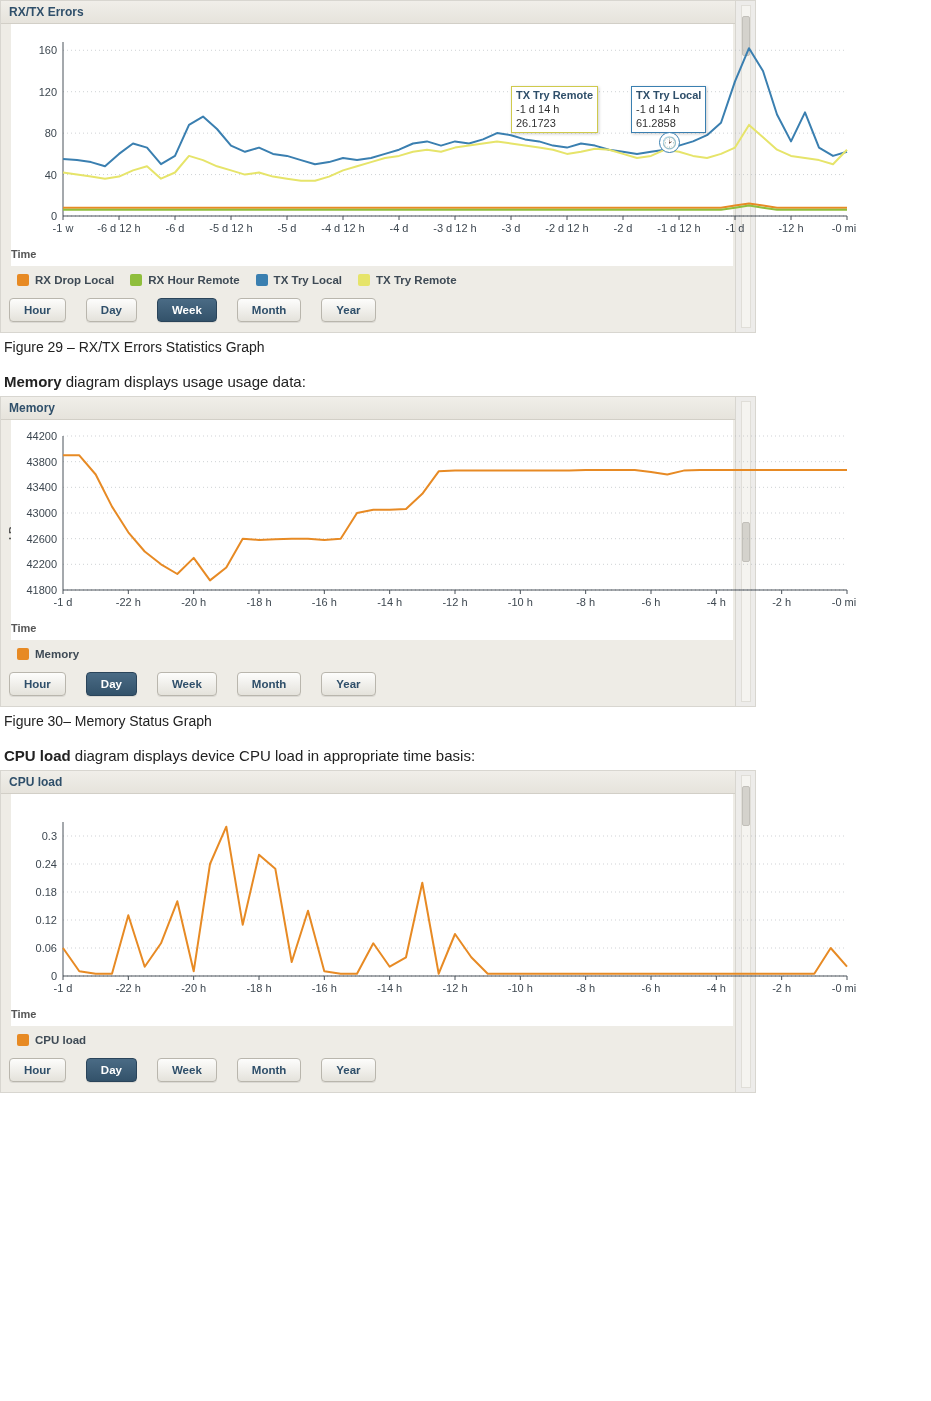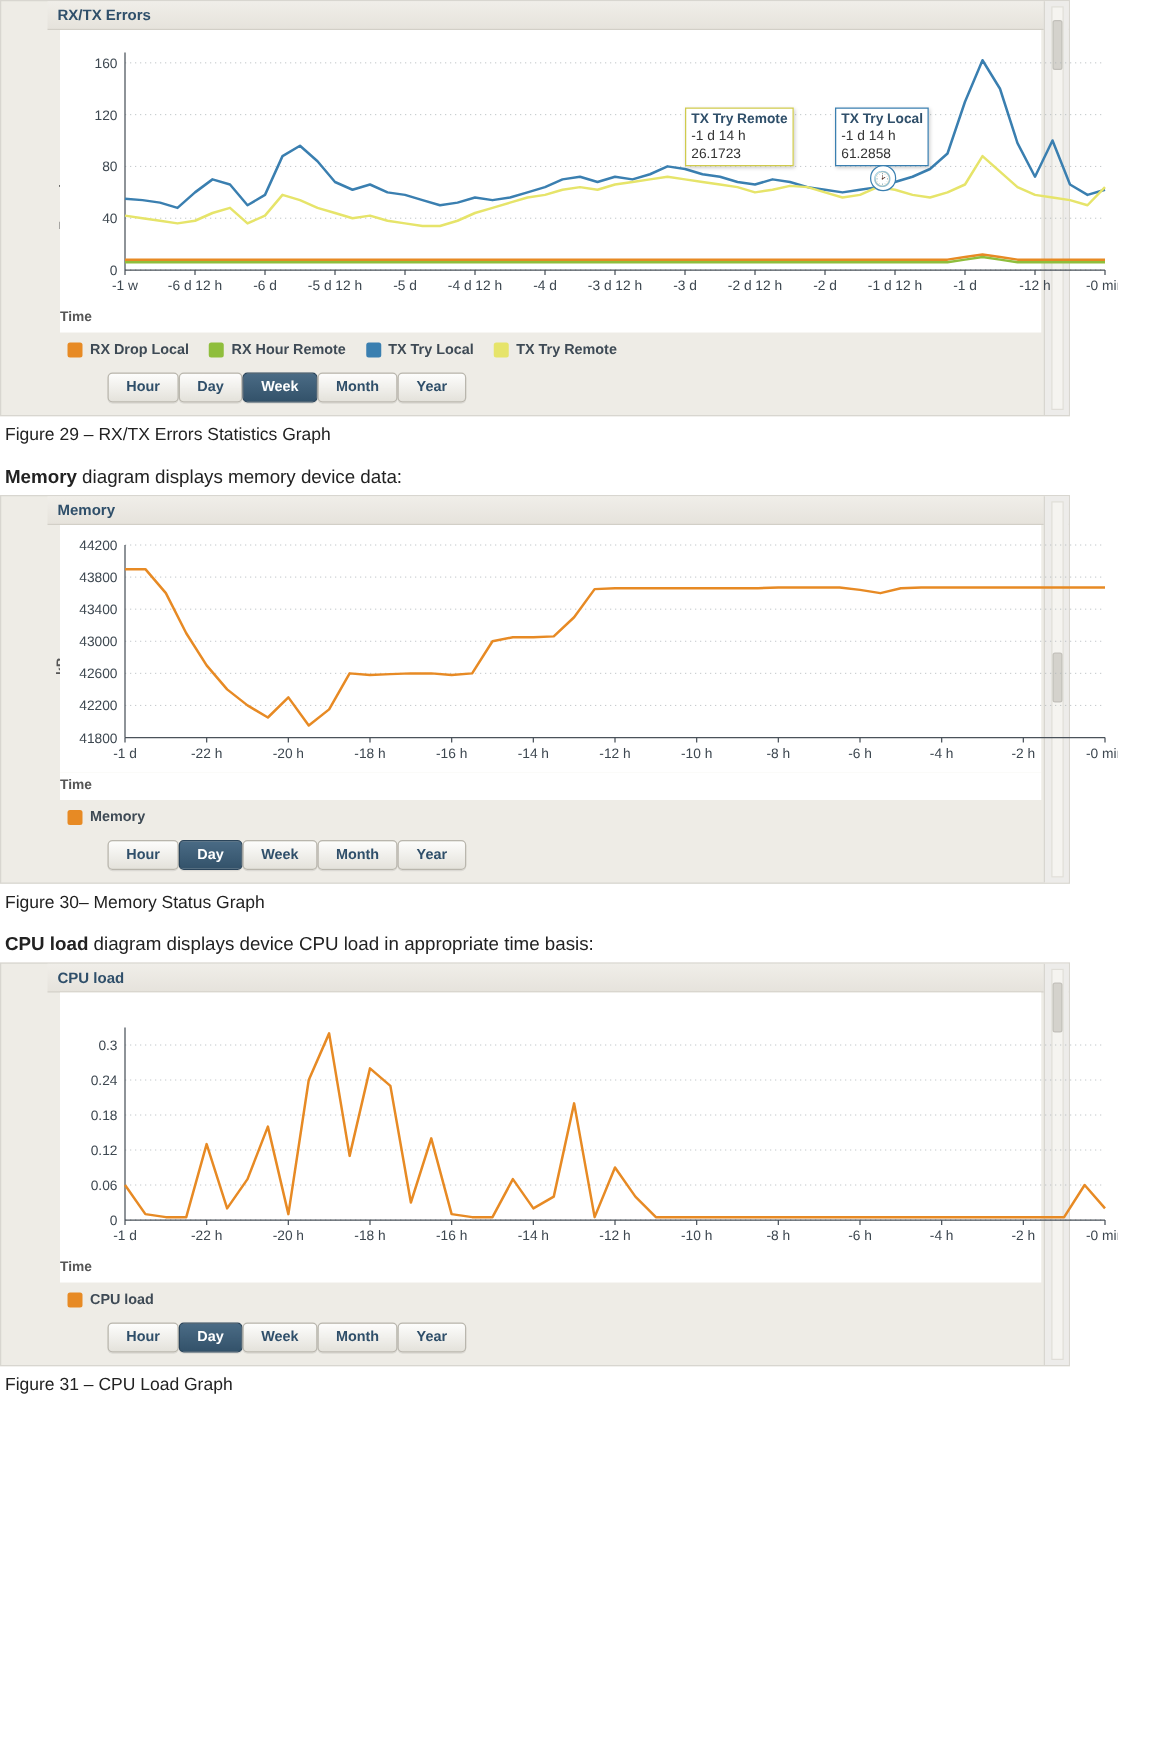--- a/index.html
+++ b/index.html
@@ -13,22 +13,21 @@
     width: 931px;
   }
   .intro { font-size: 15px; margin: 18px 0 6px 4px; color: #222; }
   .intro b { font-weight: bold; }
   .caption { font-size: 14px; margin: 6px 0 14px 4px; color: #222; }
   .panel-wrap {
     border: 1px solid #d8d6d0;
     background: #eeece6;
     position: relative;
     margin: 0 0 0 0;
-    width: 856px;
-    padding-left: 37px;
+    width: 756px;
   }
   .panel-header {
     background: linear-gradient(#f0eee9, #e6e3dc);
     border-bottom: 1px solid #d2cfc7;
     color: #2f4f6a;
     font-weight: bold;
     font-size: 12px;
     padding: 4px 8px;
   }
   .side-scroll {
@@ -60,21 +59,21 @@
     margin: 0 22px 0 10px;
   }
   .legend-row {
     display: flex; gap: 16px; align-items: center;
     padding: 8px 16px 6px 16px;
     font-size: 11.5px; font-weight: bold; color: #3e4a55;
   }
   .legend-item { display: flex; align-items: center; gap: 6px; }
   .swatch { width: 12px; height: 12px; border-radius: 2px; }
   .btn-row {
-    display: flex; gap: 0; padding: 6px 8px 10px 8px; margin-left: 40px;
+    display: flex; gap: 20px; padding: 6px 8px 10px 8px;
   }
   .btn {
     background: linear-gradient(#fdfdfc, #e4e2db);
     border: 1px solid #b9b6ad;
     border-radius: 4px;
     color: #2f4f6a;
     font-size: 11.5px;
     font-weight: bold;
     padding: 5px 14px;
     box-shadow: 0 1px 0 rgba(0,0,0,0.08);
@@ -204,21 +203,21 @@
     <button class="btn">Day</button>
     <button class="btn active">Week</button>
     <button class="btn">Month</button>
     <button class="btn">Year</button>
   </div>
 </div>
 <div class="caption">Figure 29 – RX/TX Errors Statistics Graph</div>
 </div>
 
 <div class="section">
-<p class="intro"><b>Memory</b><span> diagram displays memory device data:</span></p>
+<p class="intro"><b>Memory</b><span> diagram displays usage usage data:</span></p>
 <div class="panel-wrap">
   <div class="side-scroll">
     <div class="track">
           <div class="thumb" style="top:120px"></div>
         </div>
   </div>
   <div class="panel-header">Memory</div>
 
   <div style="position:relative;">
     <div class="axis-label-y" style="left:6px; top:120px;">kB</div>
@@ -359,14 +358,13 @@
   </div>
 
   <div class="btn-row">
     <button class="btn">Hour</button>
     <button class="btn active">Day</button>
     <button class="btn">Week</button>
     <button class="btn">Month</button>
     <button class="btn">Year</button>
   </div>
 </div>
-<div class="caption">Figure 31 – CPU Load Graph</div>
 </div>
 
 </body></html>

